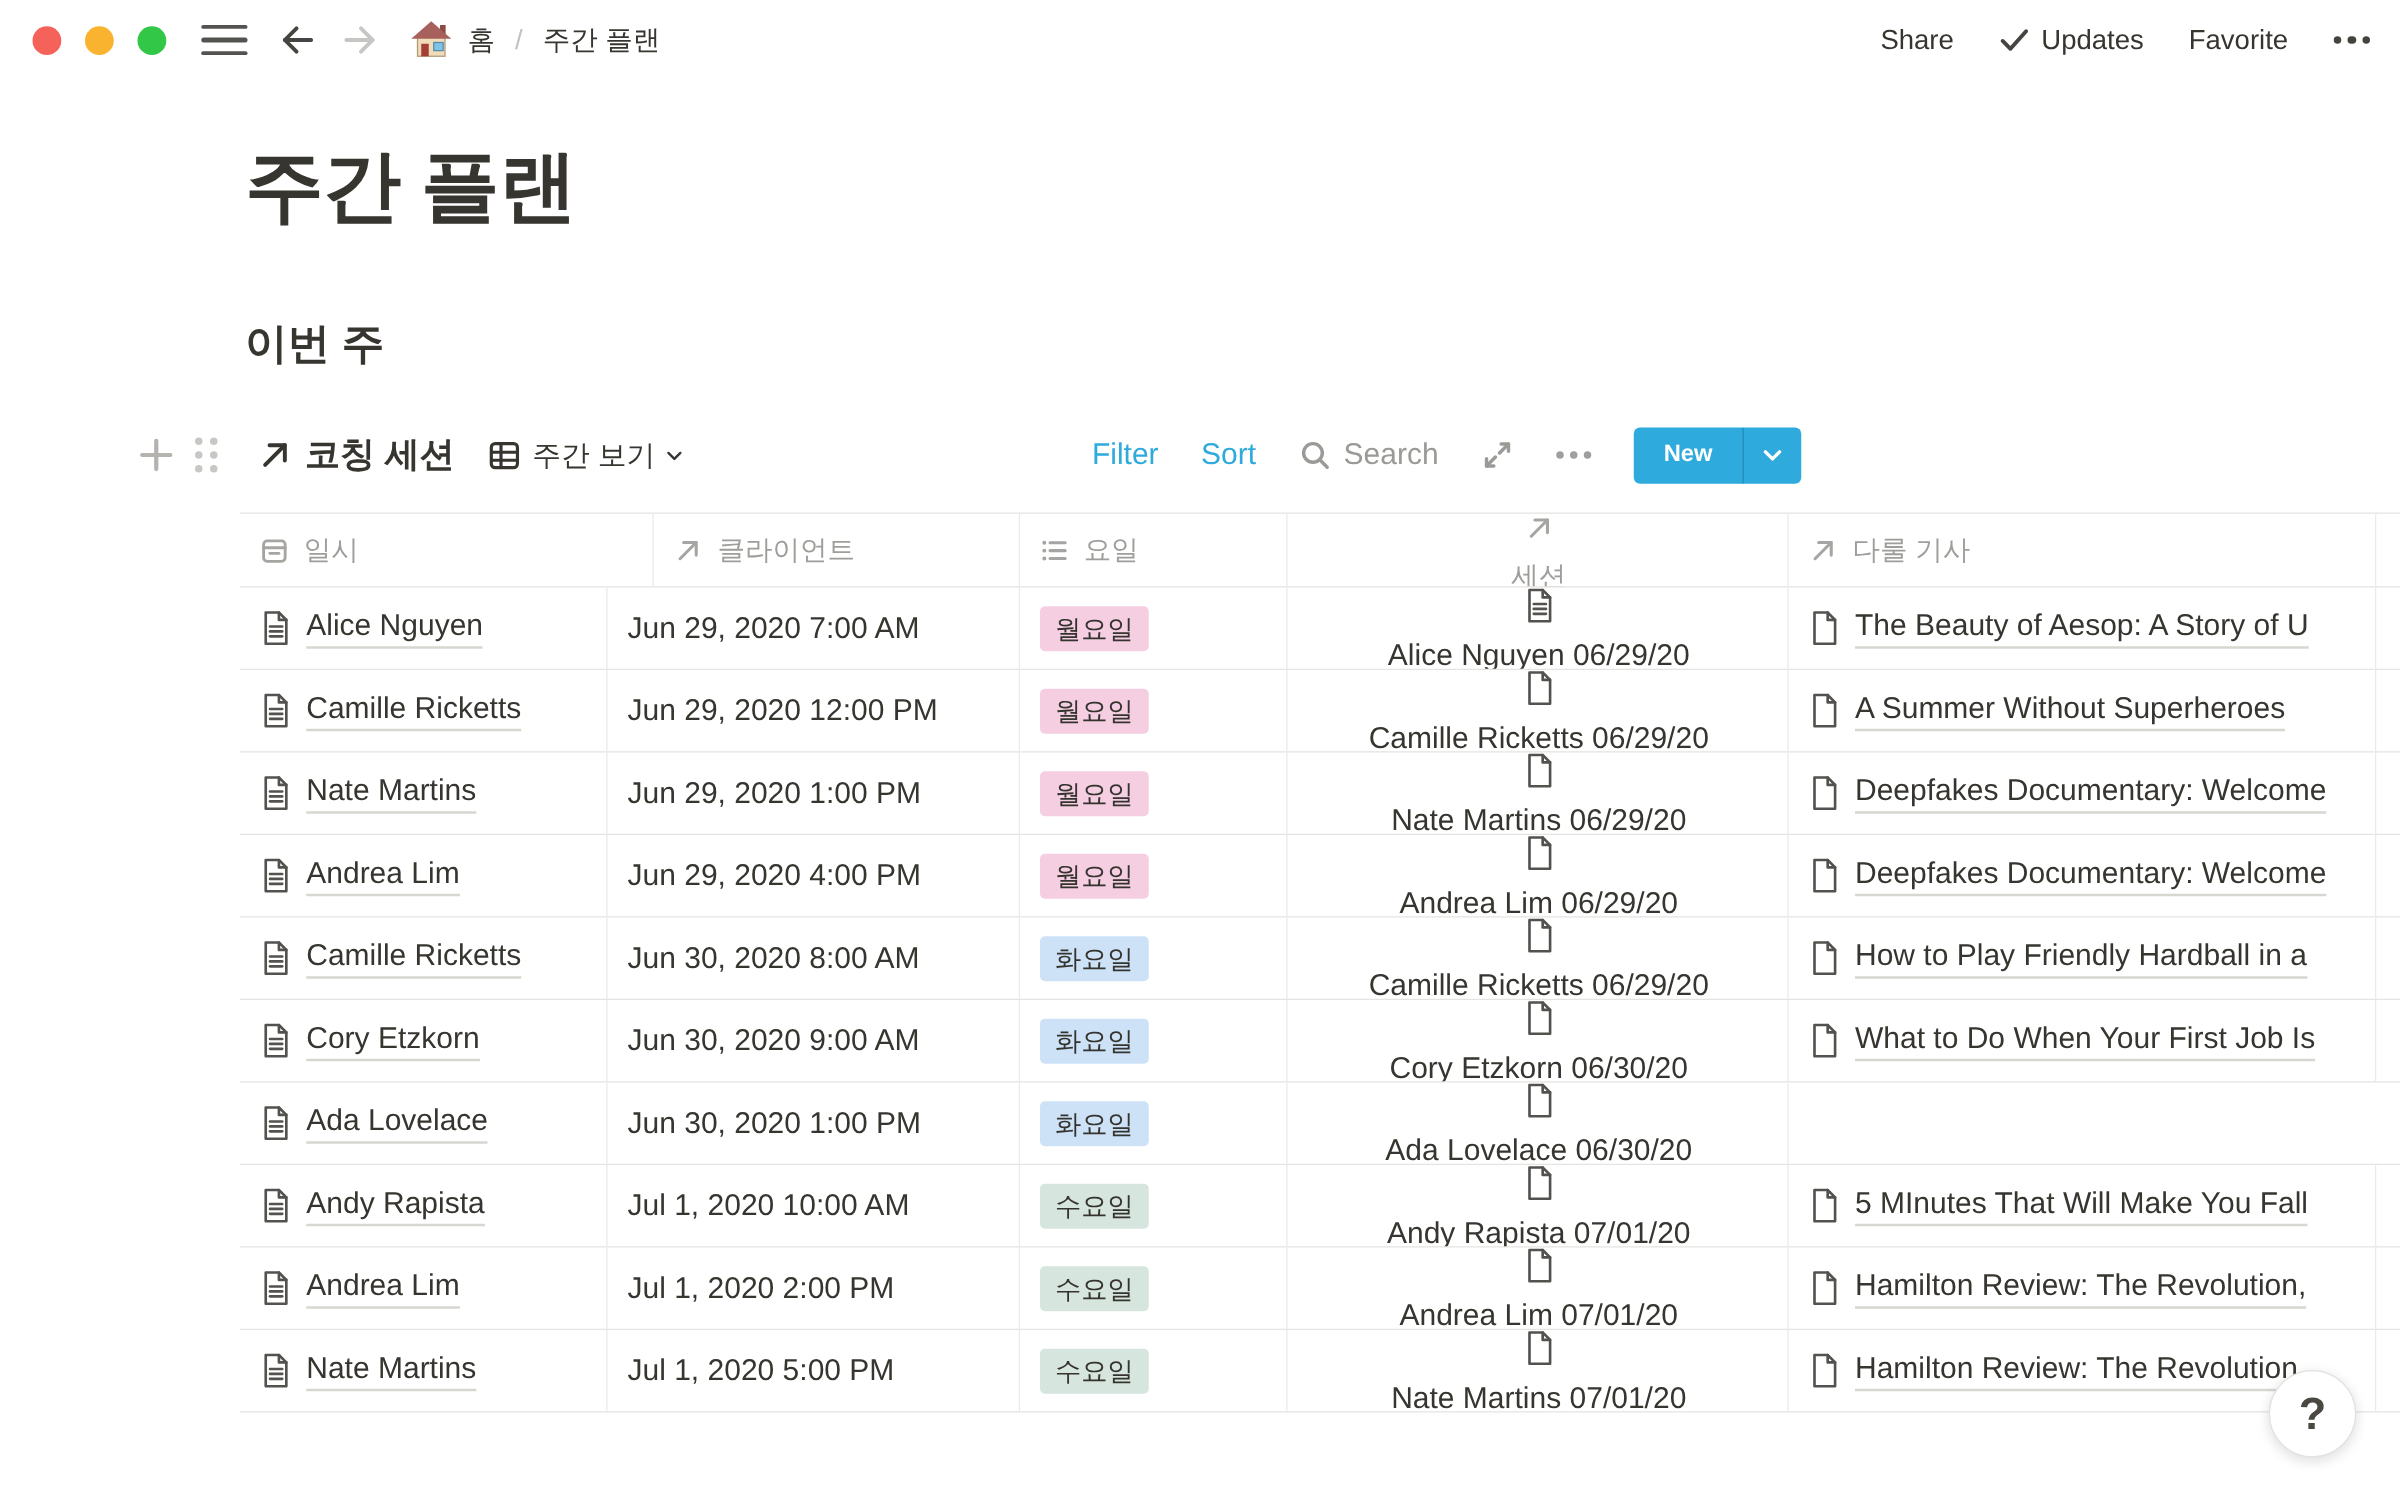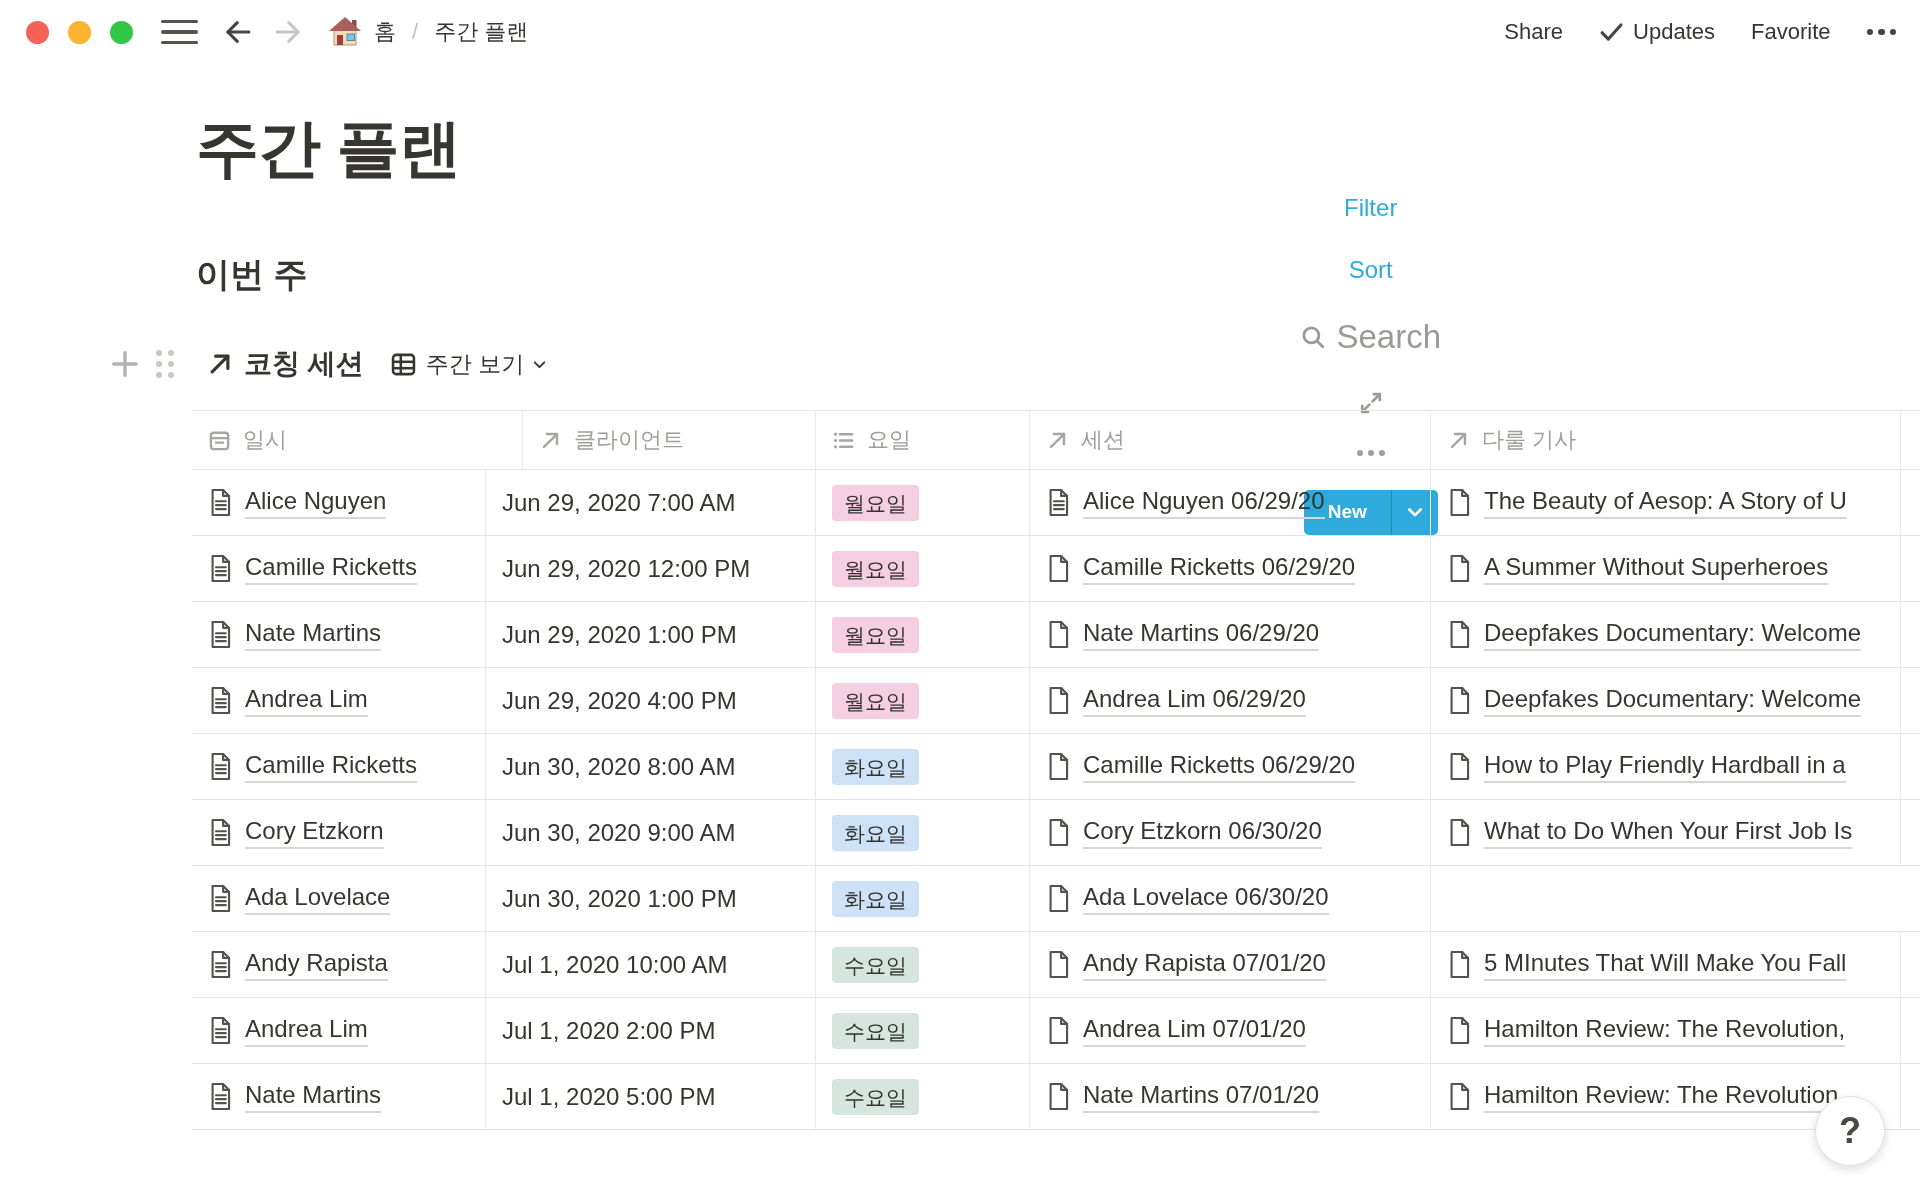--- a/index.html
+++ b/index.html
@@ -34,41 +34,41 @@
     display:flex; align-items:center; }
   .blk-handles { position:absolute; left:110px; display:flex; align-items:center; gap:16px; }
   .plus-ic { color:#b5b3af; cursor:pointer; }
   .drag-ic { display:grid; grid-template-columns:6px 6px; gap:5px 6px; cursor:grab; }
   .drag-ic i { width:6px; height:6px; border-radius:50%; background:#c9c7c3; }
   .coll-title-wrap { position:absolute; left:206px; display:flex; align-items:center; }
   .coll-arrow { color:#37352f; margin-right:10px; }
   .coll-title { font-size:28px; font-weight:700; cursor:pointer; }
   .view-switch { display:flex; align-items:center; margin-left:26px; cursor:pointer; }
   .view-switch .vs-label { font-size:23px; font-weight:500; margin:0 7px 0 9px; }
-  .view-toolbar { position:absolute; right:180px; display:flex; align-items:center; gap:34px;flex-direction:column; }
+  .view-toolbar { position:absolute; right:180px; display:flex; align-items:center; gap:34px; }
   .tool-link { font-size:24px; color:var(--accent-blue); cursor:pointer; }
-  .tool-search { display:flex; align-items:center; gap:10px; color:#9b9a97; font-size:33px; cursor:pointer; }
+  .tool-search { display:flex; align-items:center; gap:10px; color:#9b9a97; font-size:24px; cursor:pointer; }
   .tool-ic { color:#9b9a97; cursor:pointer; display:flex; align-items:center; }
   .tool-dots { display:flex; gap:5px; }
   .tool-dots i { width:6px; height:6px; border-radius:50%; background:#a09f9c; }
   .new-btn { display:flex; align-items:stretch; background:var(--accent-blue); border-radius:5px;
     overflow:hidden; height:45px; cursor:pointer; }
   .new-btn .nb-label { color:#fff; font-size:19px; font-weight:600; display:flex; align-items:center; padding:0 24px; }
   .new-btn .nb-split { width:1px; background:rgba(6,80,110,0.35); }
   .new-btn .nb-chev { width:46px; display:flex; align-items:center; justify-content:center; color:#fff; }
 
   
   .table { position:absolute; left:192px; top:410px; width:1728px; }
   .thead { display:flex; height:60px; border-top:1px solid #e5e4e1; border-bottom:1px solid #e5e4e1;
     color:#9f9e9b; font-size:22px; }
   .tr { display:flex; height:66px; border-bottom:1px solid #e5e4e1; }
   .cell { display:flex; align-items:center; gap:12px; padding:0 14px 0 16px;
     overflow:hidden; white-space:nowrap; flex:none; }
   .cell + .cell { border-left:1px solid #eceae8; }
-  .c1 { width:293px; } .c2 { width:330px; } .c3 { width:214px; } .c4 { width:401px; } .c5 { width:470px; }
+  .c1 { width:293px; } .c2 { width:330px; } .c3 { width:214px; } .c4 { width:401px;flex-direction:column; } .c5 { width:470px; }
   .c6 { flex:1 1 auto; }
   .th { cursor:pointer; }
   .hdr-ic { color:#a7a5a2; flex:none; }
   .cell-text { font-size:24px; }
   .page-link { font-size:24px; color:#37352f; border-bottom:2px solid #d8d6d1; padding-bottom:2px; cursor:pointer; }
   .page-icon { color:#54524e; flex:none; }
   .page-icon .page-lines-g { display:none; }
   .page-icon.lines .page-lines-g { display:block; }
   .tag { display:inline-block; font-size:21px; line-height:1; padding:8px 12px 7px; border-radius:4px; color:#35332e; }
   .tag-pink { background:var(--tag-pink); }

